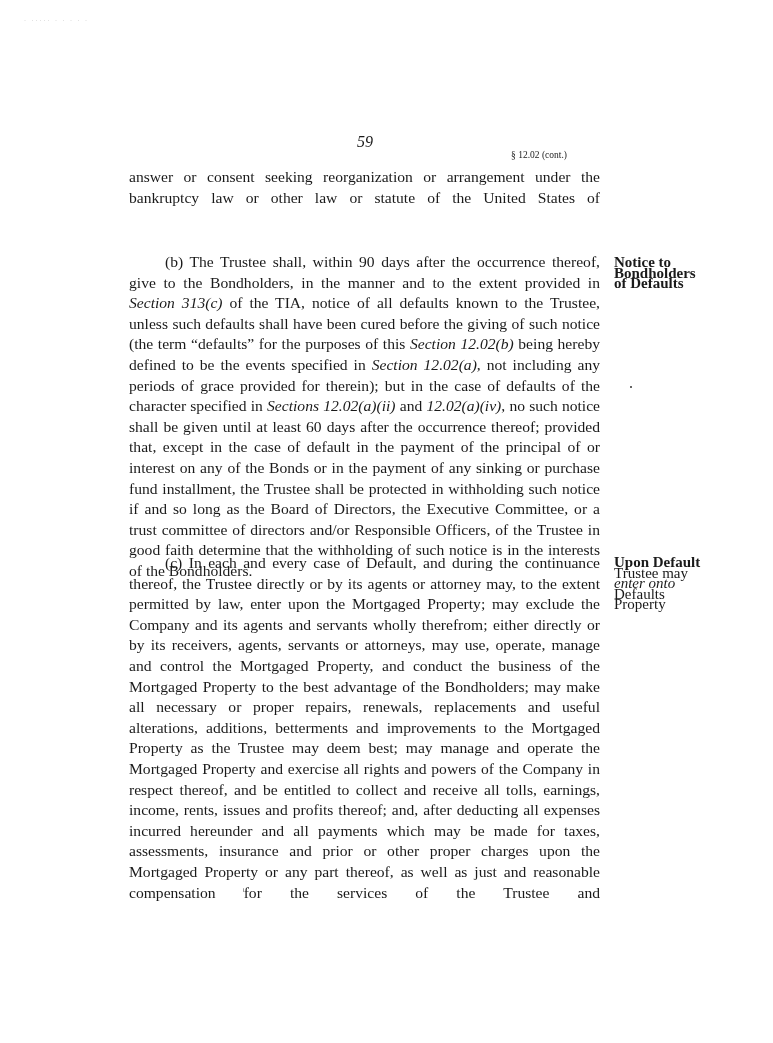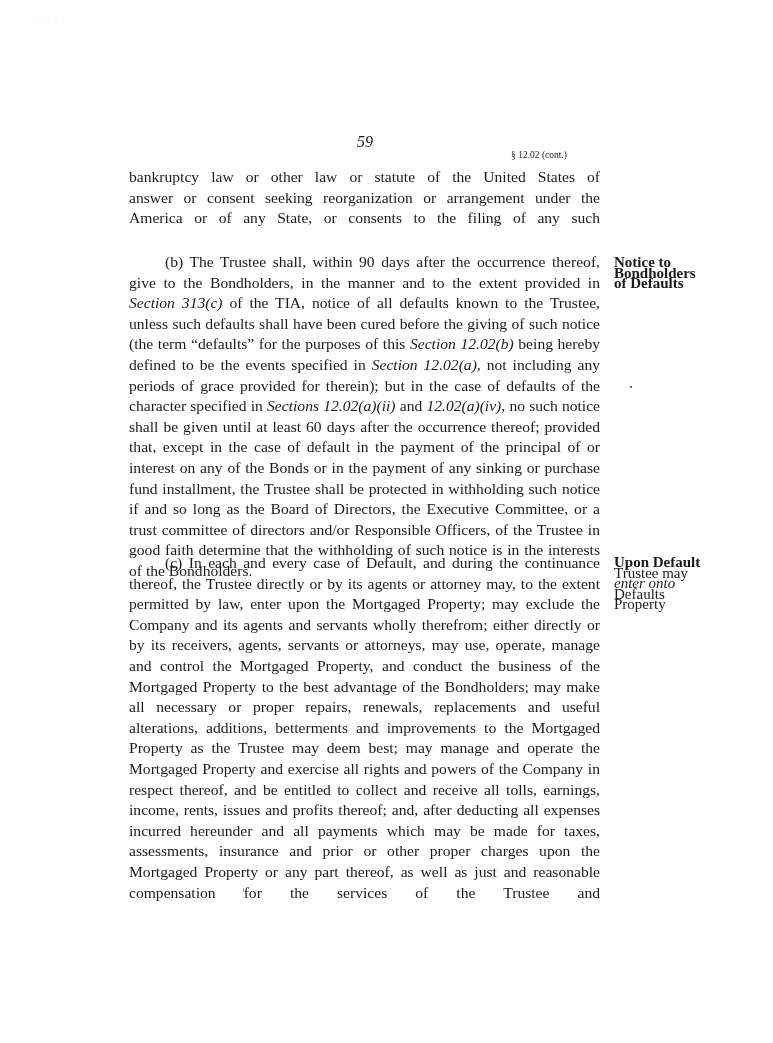--- a/index.html
+++ b/index.html
@@ -21,23 +21,22 @@
 </head>
 <body>
 
 <div class="scan-mark" style="left:24px; top:18px;">·  ····· ·  ·   · · ·</div>
 
 <div class="page-number">59</div>
 <div class="section-header">§ 12.02 (cont.)</div>
 
 <div class="body-text" style="top:167px;">
   <div class="para">
+    <p style="text-align-last: justify;">answer or consent seeking reorganization or arrangement under the</p>
     <p style="text-align-last: justify;">bankruptcy law or other law or statute of the United States of</p>
-    <p style="text-align-last: justify;">answer or consent seeking reorganization or arrangement under the</p>
-    <p style="text-align-last: justify;">America or of any State, or consents to the filing of any such</p>
   </div>
 </div>
 
 <div class="body-text" style="top:252px;">
   <p class="para indent" style="margin:0;"><span>(b) The Trustee shall, within 90 days after the occurrence thereof, give to the Bondholders, in the manner and to the extent provided in </span><i>Section 313(c)</i><span> of the TIA, notice of all defaults known to the Trustee, unless such defaults shall have been cured before the giving of such notice (the term “defaults” for the purposes of this </span><i>Section 12.02(b)</i><span> being hereby defined to be the events specified in </span><i>Section 12.02(a)</i><span>, not including any periods of grace provided for therein); but in the case of defaults of the character specified in </span><i>Sections 12.02(a)(ii)</i><span> and </span><i>12.02(a)(iv)</i><span>, no such notice shall be given until at least 60 days after the occurrence thereof; provided that, except in the case of default in the payment of the principal of or interest on any of the Bonds or in the payment of any sinking or purchase fund installment, the Trustee shall be protected in withholding such notice if and so long as the Board of Directors, the Executive Committee, or a trust committee of directors and/or Responsible Officers, of the Trustee in good faith determine that the withholding of such notice is in the interests of the Bondholders.</span></p>
 </div>
 
 <div class="margin-note" style="top:257px;">
   <div>Notice to</div>
   <div>Bondholders</div>

